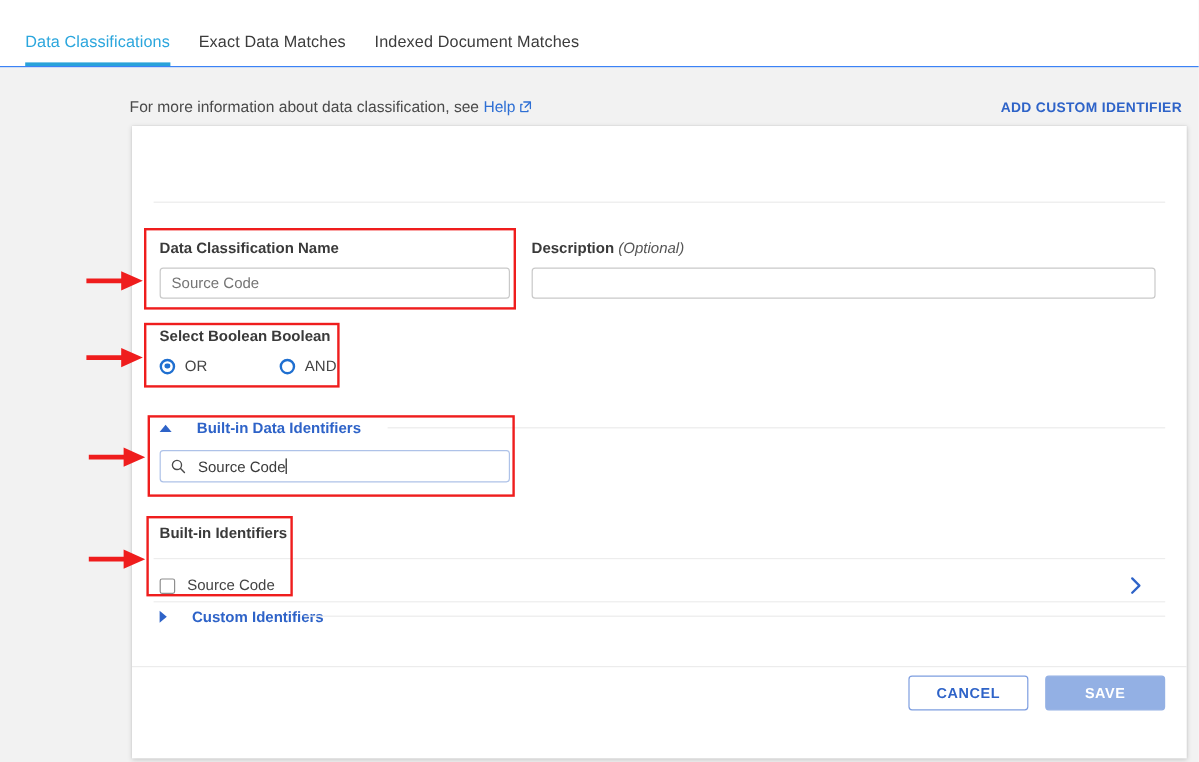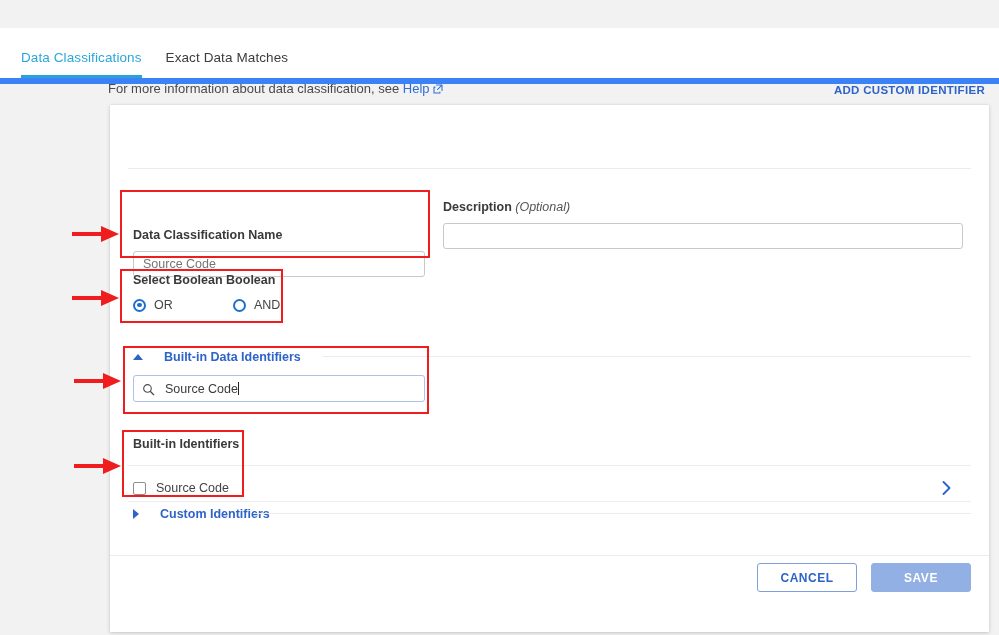--- a/index.html
+++ b/index.html
@@ -14,22 +14,21 @@
     -webkit-font-smoothing: antialiased;
   }
 
   
   .tabbar {
     position: absolute;
     left: 0; top: 0;
     width: 999px;
     height: 56px;
     background: #ffffff;
-    border-bottom: 6px solid #3b82f6;
-    margin-top: 28px;
+    border-bottom: 1px solid #3b82f6;
   }
   .tabbar-inner {
     display: flex;
     align-items: flex-end;
     height: 100%;
     padding-left: 21px;
     gap: 24px;
   }
   .tab {
     font-size: 13.5px;
@@ -126,21 +125,21 @@
     border-radius: 3px;
     font-size: 12.5px;
     color: #5f5f5f;
     padding: 0 9px;
     font-family: "Liberation Sans", sans-serif;
     background: #fff;
     outline: none;
   }
   .txtinput::placeholder { color: #757575; }
 
-  .field-name { position: absolute; left: 23px; top: 95px; width: 292px; margin-top: 28px; }
+  .field-name { position: absolute; left: 23px; top: 95px; width: 292px; }
   .field-desc { position: absolute; left: 333px; top: 95px; width: 520px; }
   .field-name .lbl, .field-desc .lbl { display:block; margin-bottom: 9px; }
 
   
   .bool-block { position: absolute; left: 23px; top: 168px; }
   .bool-block .lbl { display: block; margin-bottom: 11px; }
   .radio-row { display: flex; align-items: center; gap: 16px; }
   .radio-opt { display: flex; align-items: center; cursor: pointer; }
   .radio-opt:first-child { width: 84px; }
   .radio {
@@ -315,20 +314,23 @@
 </head>
 <body>
 
 <div class="tabbar">
   <div class="tabbar-inner">
     <div class="tab active">
       <span>Data Classifications</span>
     </div>
     <div class="tab">
       <span>Exact Data Matches</span>
+    </div>
+    <div class="tab">
+      <span>Indexed Document Matches</span>
     </div>
   </div>
 </div>
 
 <div class="subhead">
   <div class="subhead-text">
     <span>For more information about data classification, see</span>
     <span class="help-link"><span>Help</span><span class="ext-icon"><svg viewBox="0 0 12 12" width="10" height="10">
             <path d="M4.2 1.2h6.6v6.6" fill="none" stroke="#2e6fd4" stroke-width="1.3" stroke-linecap="round" stroke-linejoin="round"></path>
             <path d="M10.3 1.7 5.6 6.4" fill="none" stroke="#2e6fd4" stroke-width="1.3" stroke-linecap="round"></path>

